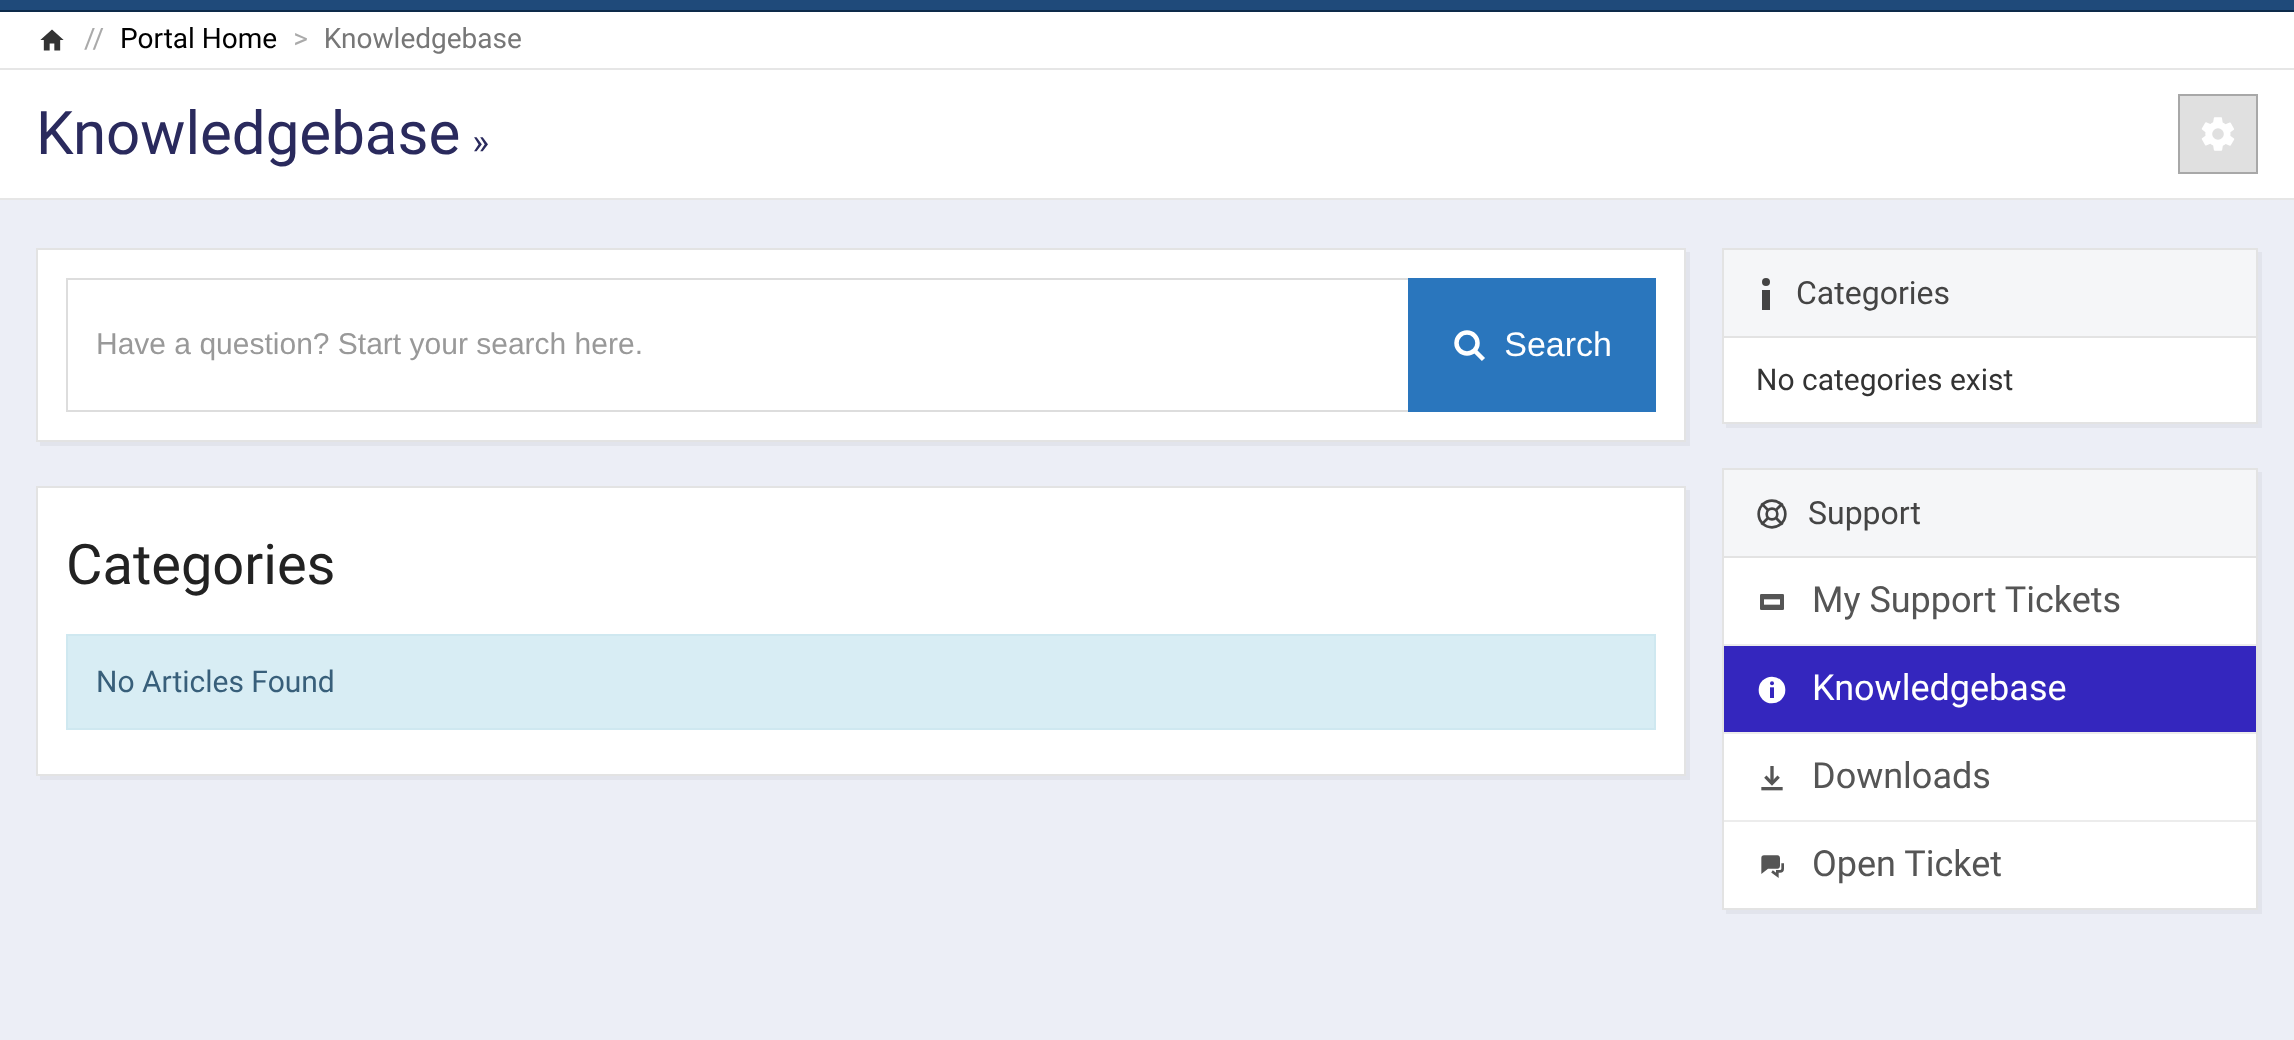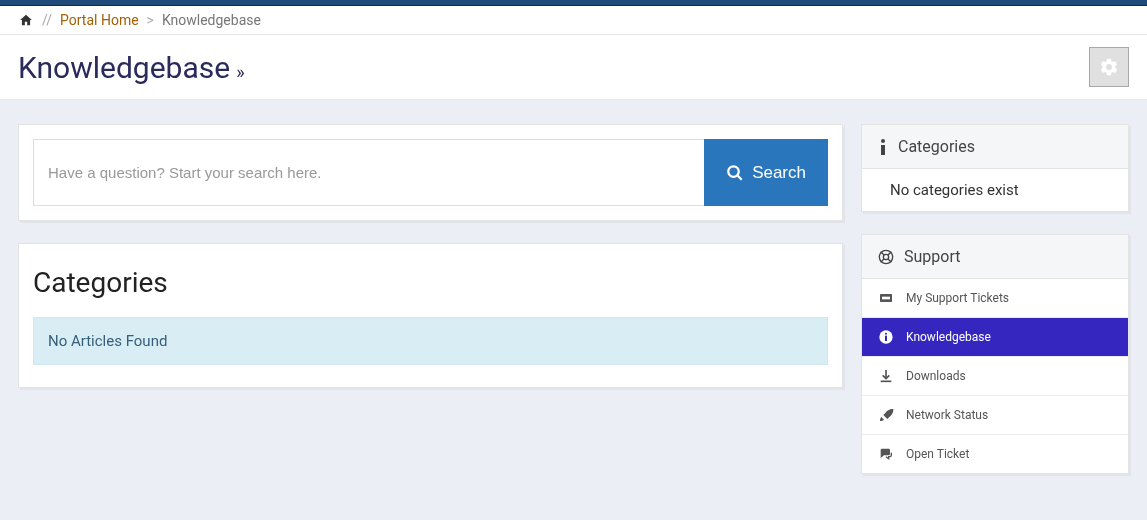--- a/index.html
+++ b/index.html
@@ -17,21 +17,21 @@
       background: #fff;
       border-bottom: 1px solid #e6e6e6;
       padding: 6px 18px;
       display: flex;
       align-items: center;
       gap: 8px;
       font-size: 14px;
       color: #777;
     }
     .breadcrumb-row a, .breadcrumb-row span.link {
-      color: #a16207;
+      color: #000000;
       text-decoration: none;
     }
     .breadcrumb-sep { color: #aaa; }
     .home-icon { color: #333; font-size: 15px; display: inline-flex; }
     .title-row {
       background: #fff;
       border-bottom: 1px solid #e6e6e6;
       display: flex;
       align-items: center;
       justify-content: space-between;
@@ -121,33 +121,32 @@
       font-size: 16px;
       color: #444;
       display: flex;
       align-items: center;
       gap: 10px;
     }
     .side-body {
       padding: 12px 16px;
       font-size: 15px;
       color: #333;
-      margin-left: 12px;
     }
     .side-list { list-style: none; }
     .side-list li {
       border-top: 1px solid #ececec;
     }
     .side-list li:first-child { border-top: none; }
     .side-item {
       display: flex;
       align-items: center;
       gap: 12px;
       padding: 11px 16px;
-      font-size: 12px;
+      font-size: 18px;
       color: #555;
       cursor: pointer;
     }
     .side-item .icon { width: 16px; display: inline-flex; color: #555; }
     .side-item.active {
       background: #3426be;
       color: #fff;
     }
     .side-item.active .icon { color: #fff; }
     svg { display: block; }
@@ -268,30 +267,20 @@
                   <path d="M4 20h16"></path>
                 </svg>
             </span>
             <span>Downloads</span>
           </div>
         </li>
         <li>
           <div class="side-item">
             <span class="icon">
               <svg width="16" height="16" viewBox="0 0 24 24" fill="currentColor">
-                  <path d="M5 15c-2 2-2 6-2 6s4 0 6-2l-4-4zm18-12s-7-1-12 6l-3 3 6 6 3-3c7-5 6-12 6-12z"></path>
-                </svg>
-            </span>
-            <span>Network Status</span>
-          </div>
-        </li>
-        <li>
-          <div class="side-item">
-            <span class="icon">
-              <svg width="16" height="16" viewBox="0 0 24 24" fill="currentColor">
                   <path d="M4 4h12a2 2 0 0 1 2 2v6a2 2 0 0 1-2 2H9l-5 4V6a2 2 0 0 1 2-2z"></path>
                   <path d="M20 10v4a2 2 0 0 1-2 2h-2v3l-4-3" fill="none" stroke="currentColor" stroke-width="2"></path>
                 </svg>
             </span>
             <span>Open Ticket</span>
           </div>
         </li>
       </ul>
     </div>
 

